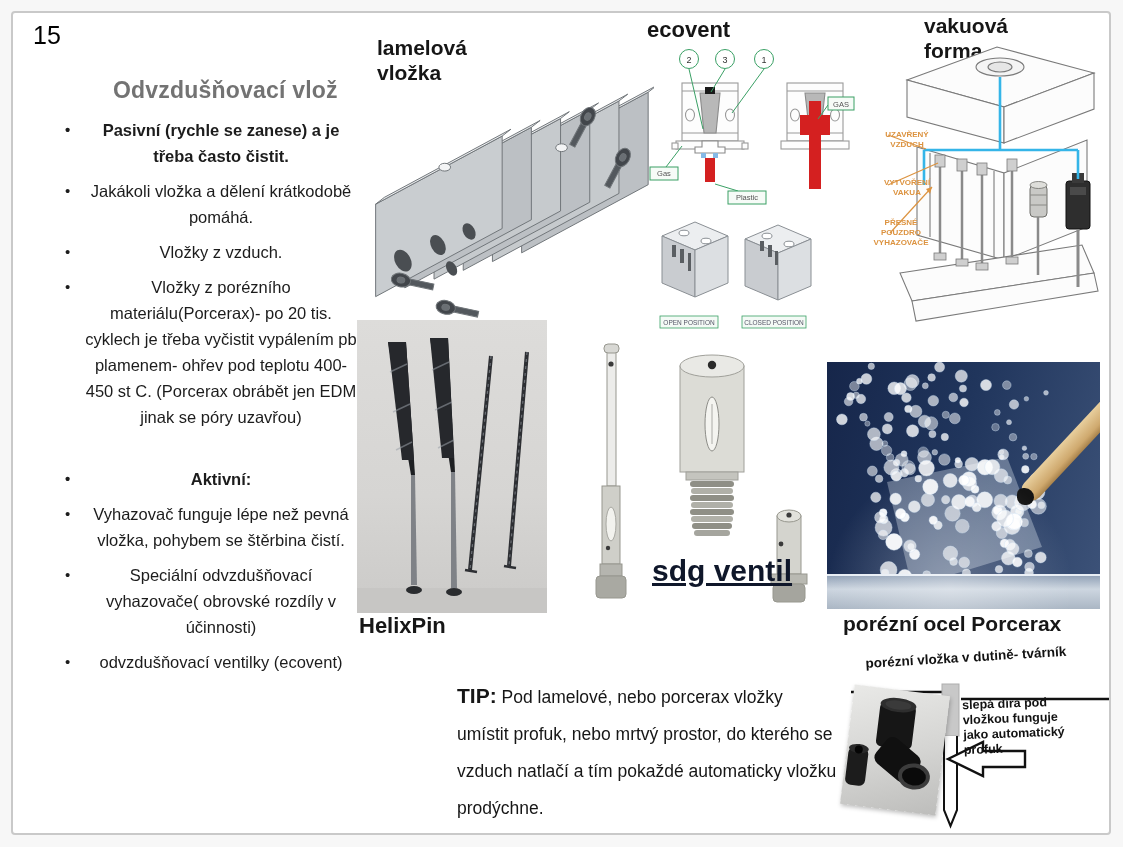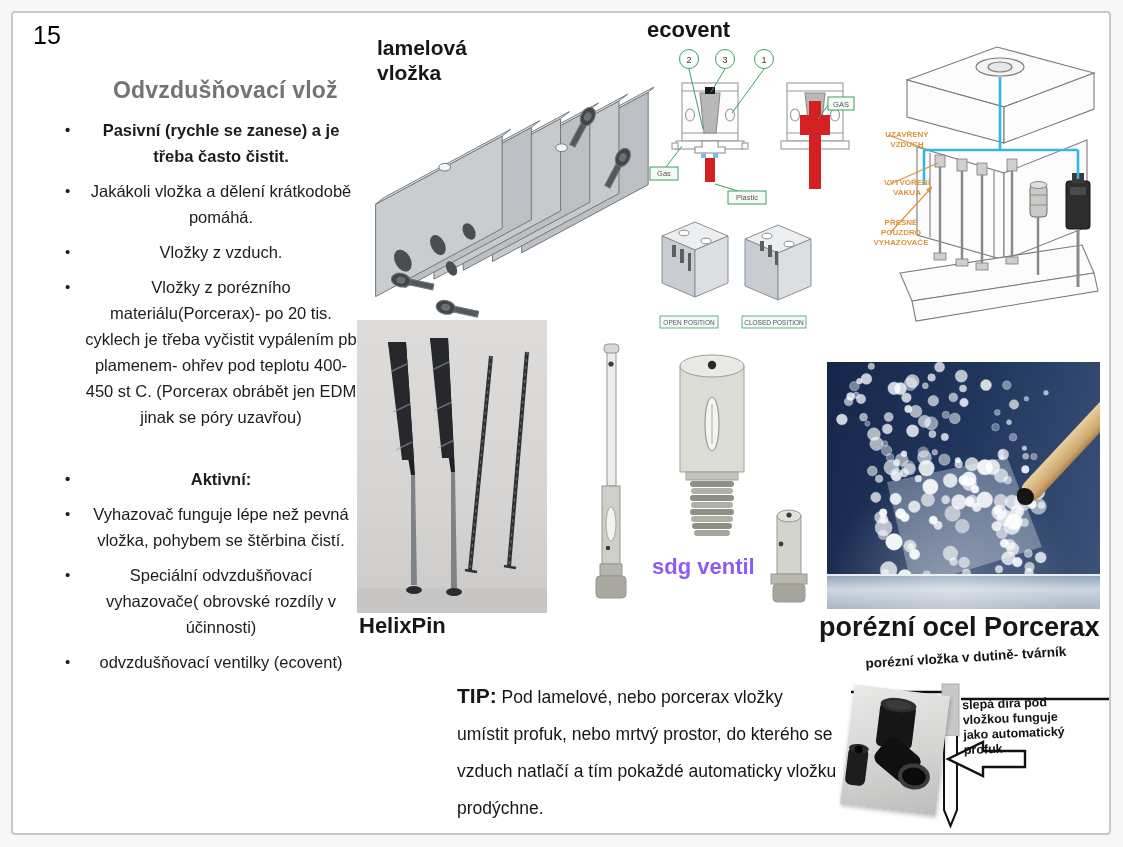--- a/index.html
+++ b/index.html
@@ -14,22 +14,22 @@
   ul.bullets li { position:relative; padding-left:28px; font-size:16.5px; line-height:26px; margin-bottom:9px; color:#1c1c1c; }
   ul.bullets li::before { content:"•"; position:absolute; left:8px; top:0; font-size:15px; color:#1c1c1c; }
   ul.bullets li.bold { font-weight:bold; }
   ul.bullets li.gap { margin-top:36px; }
 
   .fig-label { font-weight:bold; color:#161616; white-space:pre-line; }
   .lamella-label { left:364px; top:22px; font-size:21px; line-height:25px; }
   .ecovent-title { left:634px; top:4px; font-size:22px; }
   .vacuum-title  { left:911px; top:0px; font-size:21px; line-height:25px; }
   .helix-label   { left:346px; top:600px; font-size:22px; }
-  .sdg-label     { left:639px; top:541px; font-size:22px; color:#8b5cf6; z-index:5; }
-  .porcerax-label{ left:806px; top:599px; font-size:27px; }
+  .sdg-label     { left:639px; top:541px; font-size:30px; color:#0f172a; z-index:5;text-decoration:underline; }
+  .porcerax-label{ left:830px; top:599px; font-size:21px; }
 
   .vac-lbl { color:#dc9340; font-weight:bold; font-size:8px; line-height:10px; text-align:center; white-space:pre-line; z-index:4; }
 
   .helix-photo { left:344px; top:307px; width:190px; height:293px; background:linear-gradient(180deg,#dddcda 0%,#d6d5d3 60%,#cbcac8 100%); }
   .sdg-area { left:554px; top:321px; width:250px; height:305px; background:#fff; }
 
   .porcerax-photo { left:814px; top:349px; width:273px; height:247px; overflow:hidden;
      background:linear-gradient(105deg,#16264a 0%,#20355c 45%,#3d5379 100%); }
   .porcerax-photo .shine { position:absolute; left:0; top:0; width:100%; height:100%;
      background:radial-gradient(circle at 45% 92%, rgba(255,255,255,.28), rgba(255,255,255,0) 45%); }
@@ -215,20 +215,22 @@
     <g stroke="#3aa065" stroke-width="0.8" fill="#f4faf6">
       <rect x="18" y="271" width="58" height="12"></rect>
       <rect x="100" y="271" width="64" height="12"></rect>
     </g>
     <g font-size="6.5" fill="#556" text-anchor="middle">
       <text x="47" y="279.5">OPEN POSITION</text>
       <text x="132" y="279.5">CLOSED POSITION</text>
     </g>
   </svg>
 
+  <div class="abs fig-label vacuum-title">vakuová
+forma</div>
   <div class="abs vac-lbl" style="left:869px; top:117px; width:50px;">UZAVŘENÝ
 VZDUCH</div>
   <div class="abs vac-lbl" style="left:869px; top:165px; width:50px;">VYTVOŘENÍ
 VAKUA</div>
   <div class="abs vac-lbl" style="left:856px; top:205px; width:64px;">PŘESNÉ POUZDRO
 VYHAZOVAČE</div>
   <svg class="abs" style="left:869px; top:22px;" width="230" height="300" viewBox="0 0 230 300">
     <g stroke="#7a7a7a" stroke-width="1.1" fill="#fcfcfc">
 
       <polygon points="25,45 115,12 212,38 122,72"></polygon>

